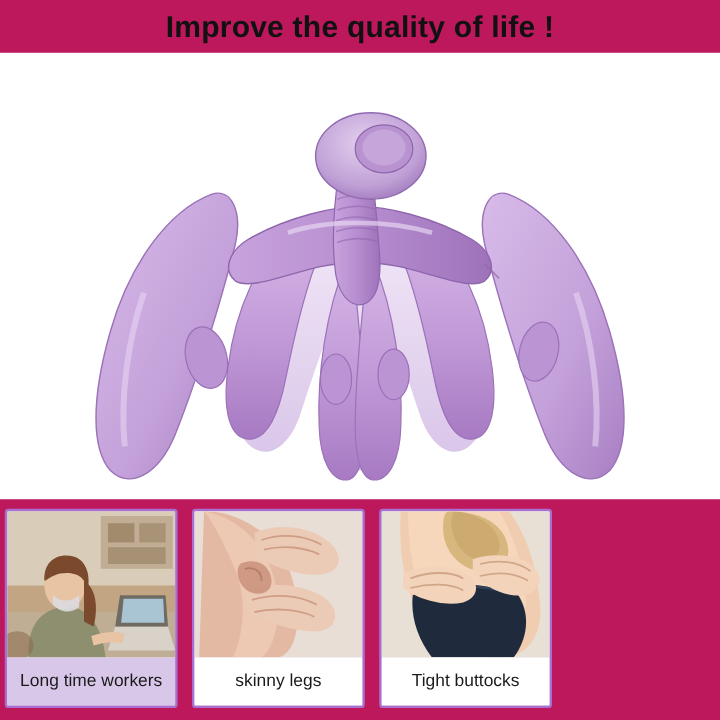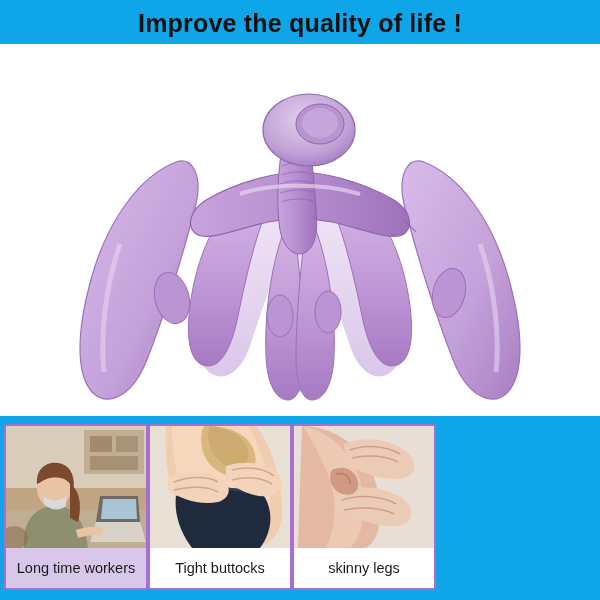--- a/index.html
+++ b/index.html
@@ -12,21 +12,21 @@
     background: #ffffff;
     font-family: "Liberation Sans", sans-serif;
     overflow: hidden;
     position: relative;
   }
 
   .page {
     position: relative;
     width: 600px;
     height: 600px;
-    background: #0ea5e9;
+    background: #be185d;
   }
 
   
   .headline {
     position: absolute;
     top: 8px;
     left: 0;
     width: 600px;
     text-align: center;
     font-size: 25px;
@@ -53,21 +53,21 @@
   }
 
   
   .cards {
     position: absolute;
     left: 4px;
     top: 424px;
     width: 592px;
     height: 166px;
     display: flex;
-    gap: 0;
+    gap: 12px;
   }
 
   .card {
     position: relative;
     width: 144px;
     height: 166px;
     border: 2px solid #a96fd0;
     border-radius: 3px;
     overflow: hidden;
     background: #e9e2ee;
@@ -219,20 +219,44 @@
           <ellipse cx="10" cy="112" rx="14" ry="12" fill="#8a6a4f" opacity="0.55"></ellipse>
         </svg>
       </div>
       <div class="caption lavender">Long time workers</div>
     </div>
 
 
     <div class="card">
       <div class="photo">
         <svg viewBox="0 0 144 122" xmlns="http://www.w3.org/2000/svg" preserveAspectRatio="xMidYMid slice">
+          <rect width="144" height="122" fill="#f0e6e0"></rect>
+          <path d="M0 0 L144 0 L144 122 L0 122 Z" fill="#e9ded6"></path>
+
+          <path d="M10 0 C 40 0, 74 20, 84 58 C 94 96, 84 122, 70 122 L 6 122 Z" fill="#e3b9a3"></path>
+          <path d="M10 0 C 34 4, 58 22, 68 54 C 76 86, 70 112, 58 122 L 34 122 C 44 100, 46 70, 34 44 C 26 26, 18 10, 10 0 Z" fill="#edc8b2"></path>
+
+          <path d="M52 18 C 70 10, 96 12, 112 24 C 126 34, 126 48, 112 52 C 96 56, 70 48, 54 38 Z" fill="#eccbb6"></path>
+          <path d="M58 24 C 74 18, 94 20, 108 28" stroke="#cf9e86" stroke-width="1.5" fill="none"></path>
+          <path d="M60 32 C 76 28, 94 30, 106 36" stroke="#cf9e86" stroke-width="1.5" fill="none"></path>
+
+          <path d="M44 68 C 62 58, 92 60, 110 72 C 124 82, 122 98, 106 100 C 88 102, 60 92, 44 82 Z" fill="#eccbb6"></path>
+          <path d="M50 74 C 68 68, 90 70, 104 78" stroke="#cf9e86" stroke-width="1.5" fill="none"></path>
+          <path d="M52 84 C 70 80, 90 82, 102 88" stroke="#cf9e86" stroke-width="1.5" fill="none"></path>
+
+          <path d="M40 44 C 52 38, 64 44, 66 56 C 68 68, 56 72, 46 66 C 38 60, 36 50, 40 44 Z" fill="#c9907a" opacity="0.85"></path>
+          <path d="M44 48 C 52 46, 58 50, 58 58" stroke="#b37d68" stroke-width="1.5" fill="none"></path>
+        </svg>
+      </div>
+      <div class="caption white">skinny legs</div>
+    </div>
+
+    <div class="card">
+      <div class="photo">
+        <svg viewBox="0 0 144 122" xmlns="http://www.w3.org/2000/svg" preserveAspectRatio="xMidYMid slice">
           <rect width="144" height="122" fill="#efe7de"></rect>
           <rect x="0" y="0" width="144" height="122" fill="#e9e0d5"></rect>
 
           <path d="M18 0 C 16 30, 20 58, 30 80 C 42 106, 70 122, 100 122 C 124 122, 136 104, 134 78 C 132 44, 120 14, 108 0 Z" fill="#f0cdb0"></path>
           <path d="M24 0 C 24 28, 28 54, 38 74 C 48 96, 70 110, 94 110 C 114 110, 124 94, 122 72 C 120 42, 110 16, 100 0 Z" fill="#f6d7bc"></path>
 
           <path d="M58 0 C 78 0, 96 6, 104 20 C 112 36, 106 48, 92 50 C 74 52, 58 40, 54 22 C 52 10, 54 0, 58 0 Z" fill="#d8b77e"></path>
           <path d="M62 0 C 82 2, 98 12, 100 26 C 102 38, 92 44, 80 40 C 68 36, 60 22, 60 8 Z" fill="#c9a469" opacity="0.7"></path>
 
           <path d="M28 70 C 50 58, 86 58, 116 70 C 126 86, 124 106, 112 122 L 44 122 C 32 106, 26 88, 28 70 Z" fill="#1f2a3c"></path>
@@ -242,38 +266,14 @@
           <path d="M26 56 C 42 50, 60 50, 70 56" stroke="#d2a689" stroke-width="1.5" fill="none"></path>
           <path d="M26 64 C 42 60, 60 60, 70 66" stroke="#d2a689" stroke-width="1.5" fill="none"></path>
           <path d="M78 40 C 94 34, 116 36, 128 46 C 138 54, 134 68, 120 70 C 104 72, 86 62, 78 52 Z" fill="#f3d3ba"></path>
           <path d="M84 44 C 100 40, 116 42, 126 50" stroke="#d2a689" stroke-width="1.5" fill="none"></path>
           <path d="M84 54 C 100 50, 114 52, 124 58" stroke="#d2a689" stroke-width="1.5" fill="none"></path>
         </svg>
       </div>
       <div class="caption white">Tight buttocks</div>
     </div>
 
-    <div class="card">
-      <div class="photo">
-        <svg viewBox="0 0 144 122" xmlns="http://www.w3.org/2000/svg" preserveAspectRatio="xMidYMid slice">
-          <rect width="144" height="122" fill="#f0e6e0"></rect>
-          <path d="M0 0 L144 0 L144 122 L0 122 Z" fill="#e9ded6"></path>
-
-          <path d="M10 0 C 40 0, 74 20, 84 58 C 94 96, 84 122, 70 122 L 6 122 Z" fill="#e3b9a3"></path>
-          <path d="M10 0 C 34 4, 58 22, 68 54 C 76 86, 70 112, 58 122 L 34 122 C 44 100, 46 70, 34 44 C 26 26, 18 10, 10 0 Z" fill="#edc8b2"></path>
-
-          <path d="M52 18 C 70 10, 96 12, 112 24 C 126 34, 126 48, 112 52 C 96 56, 70 48, 54 38 Z" fill="#eccbb6"></path>
-          <path d="M58 24 C 74 18, 94 20, 108 28" stroke="#cf9e86" stroke-width="1.5" fill="none"></path>
-          <path d="M60 32 C 76 28, 94 30, 106 36" stroke="#cf9e86" stroke-width="1.5" fill="none"></path>
-
-          <path d="M44 68 C 62 58, 92 60, 110 72 C 124 82, 122 98, 106 100 C 88 102, 60 92, 44 82 Z" fill="#eccbb6"></path>
-          <path d="M50 74 C 68 68, 90 70, 104 78" stroke="#cf9e86" stroke-width="1.5" fill="none"></path>
-          <path d="M52 84 C 70 80, 90 82, 102 88" stroke="#cf9e86" stroke-width="1.5" fill="none"></path>
-
-          <path d="M40 44 C 52 38, 64 44, 66 56 C 68 68, 56 72, 46 66 C 38 60, 36 50, 40 44 Z" fill="#c9907a" opacity="0.85"></path>
-          <path d="M44 48 C 52 46, 58 50, 58 58" stroke="#b37d68" stroke-width="1.5" fill="none"></path>
-        </svg>
-      </div>
-      <div class="caption white">skinny legs</div>
-    </div>
-
   </div>
 </div>
 
 </body></html>

